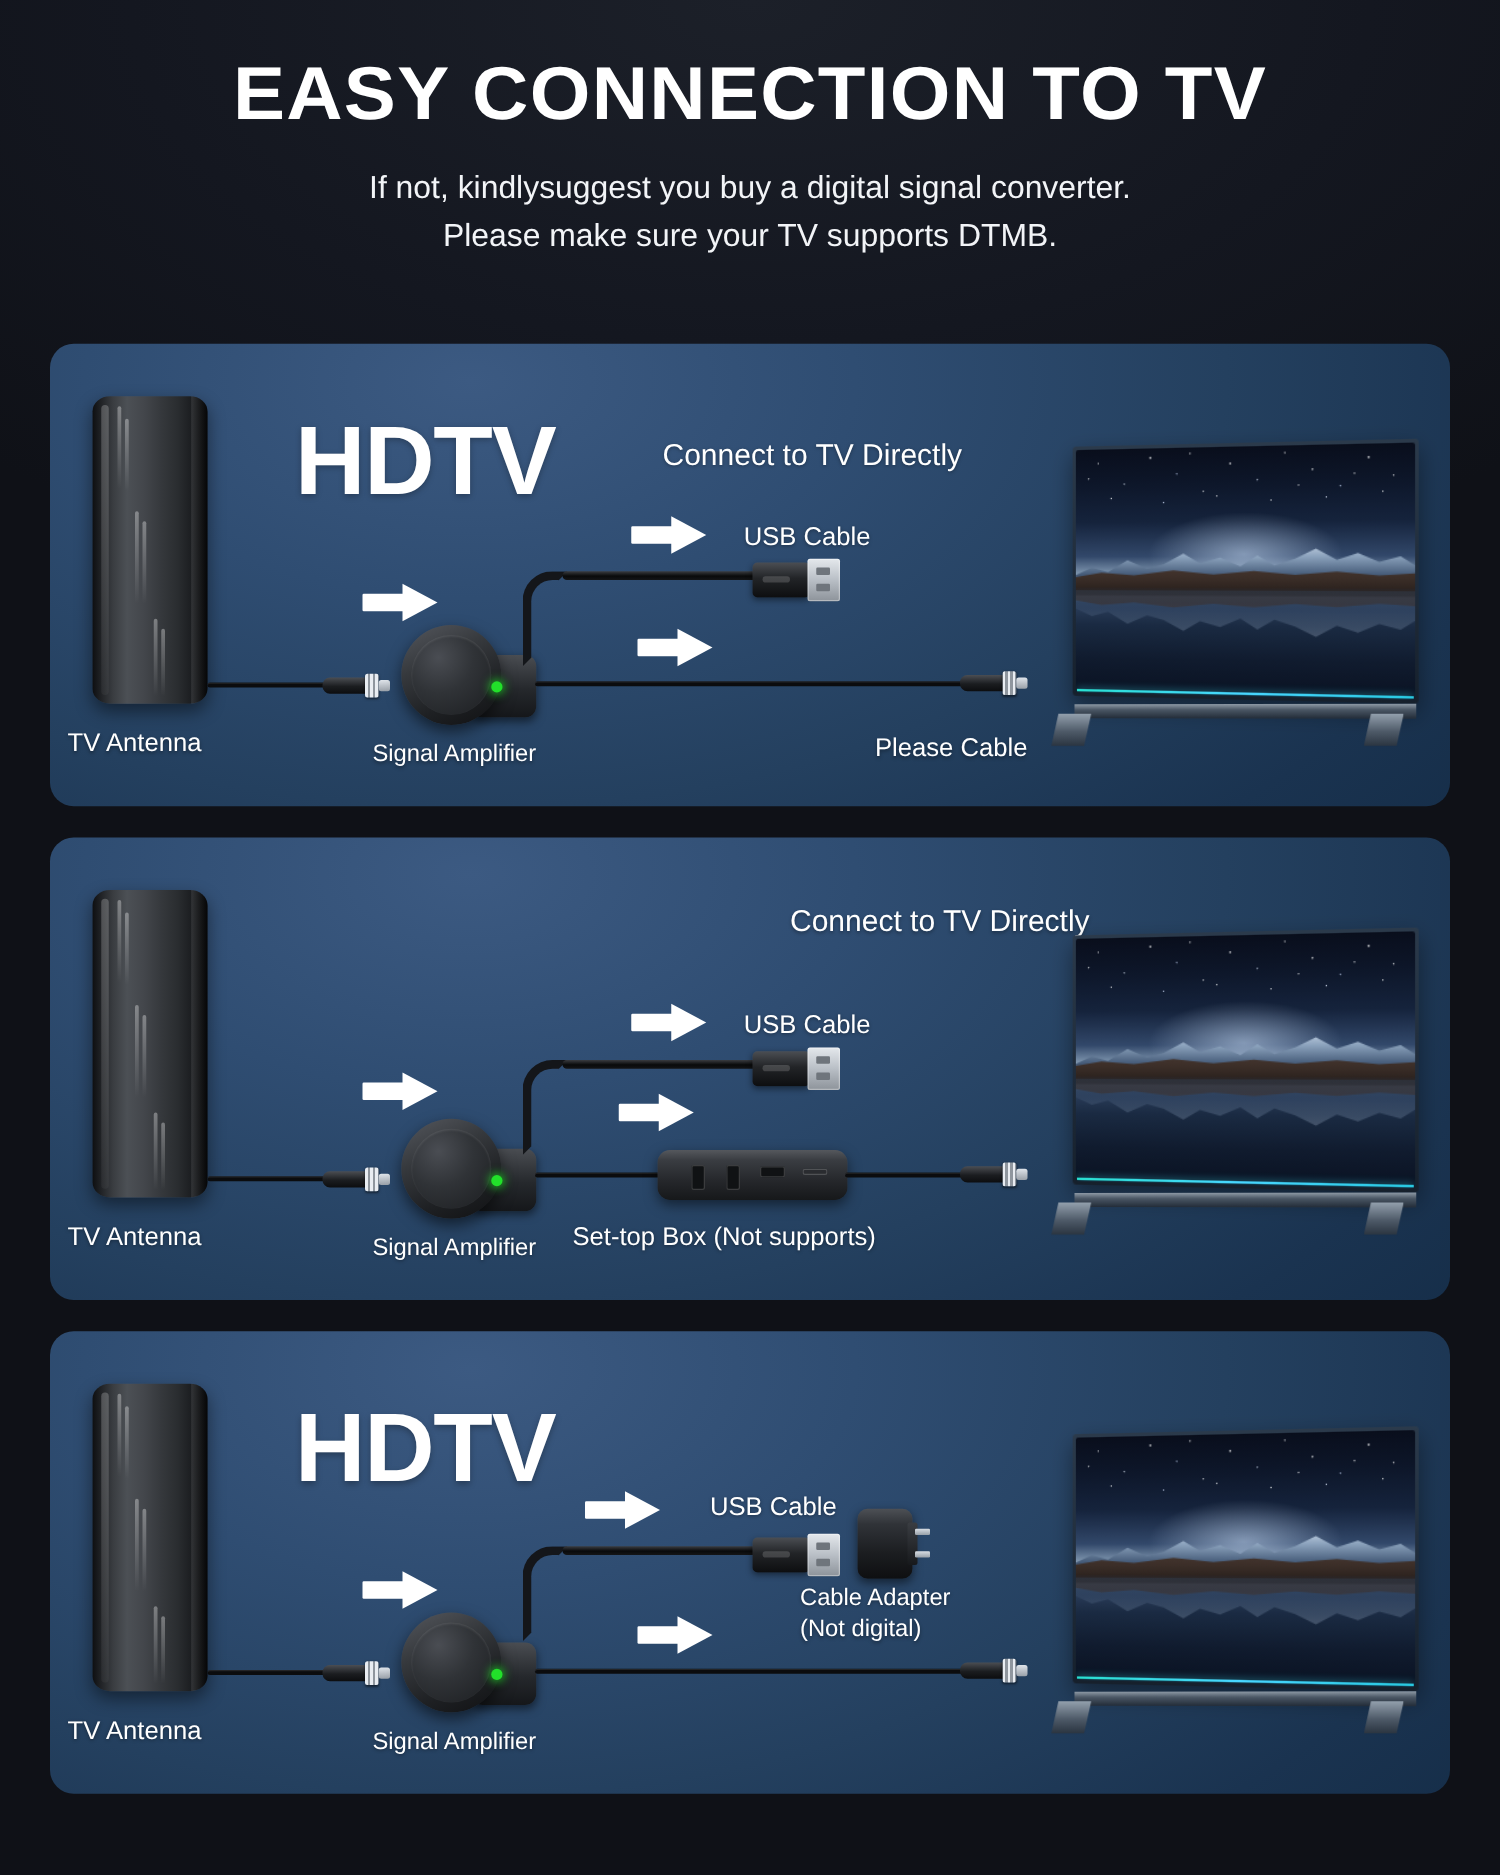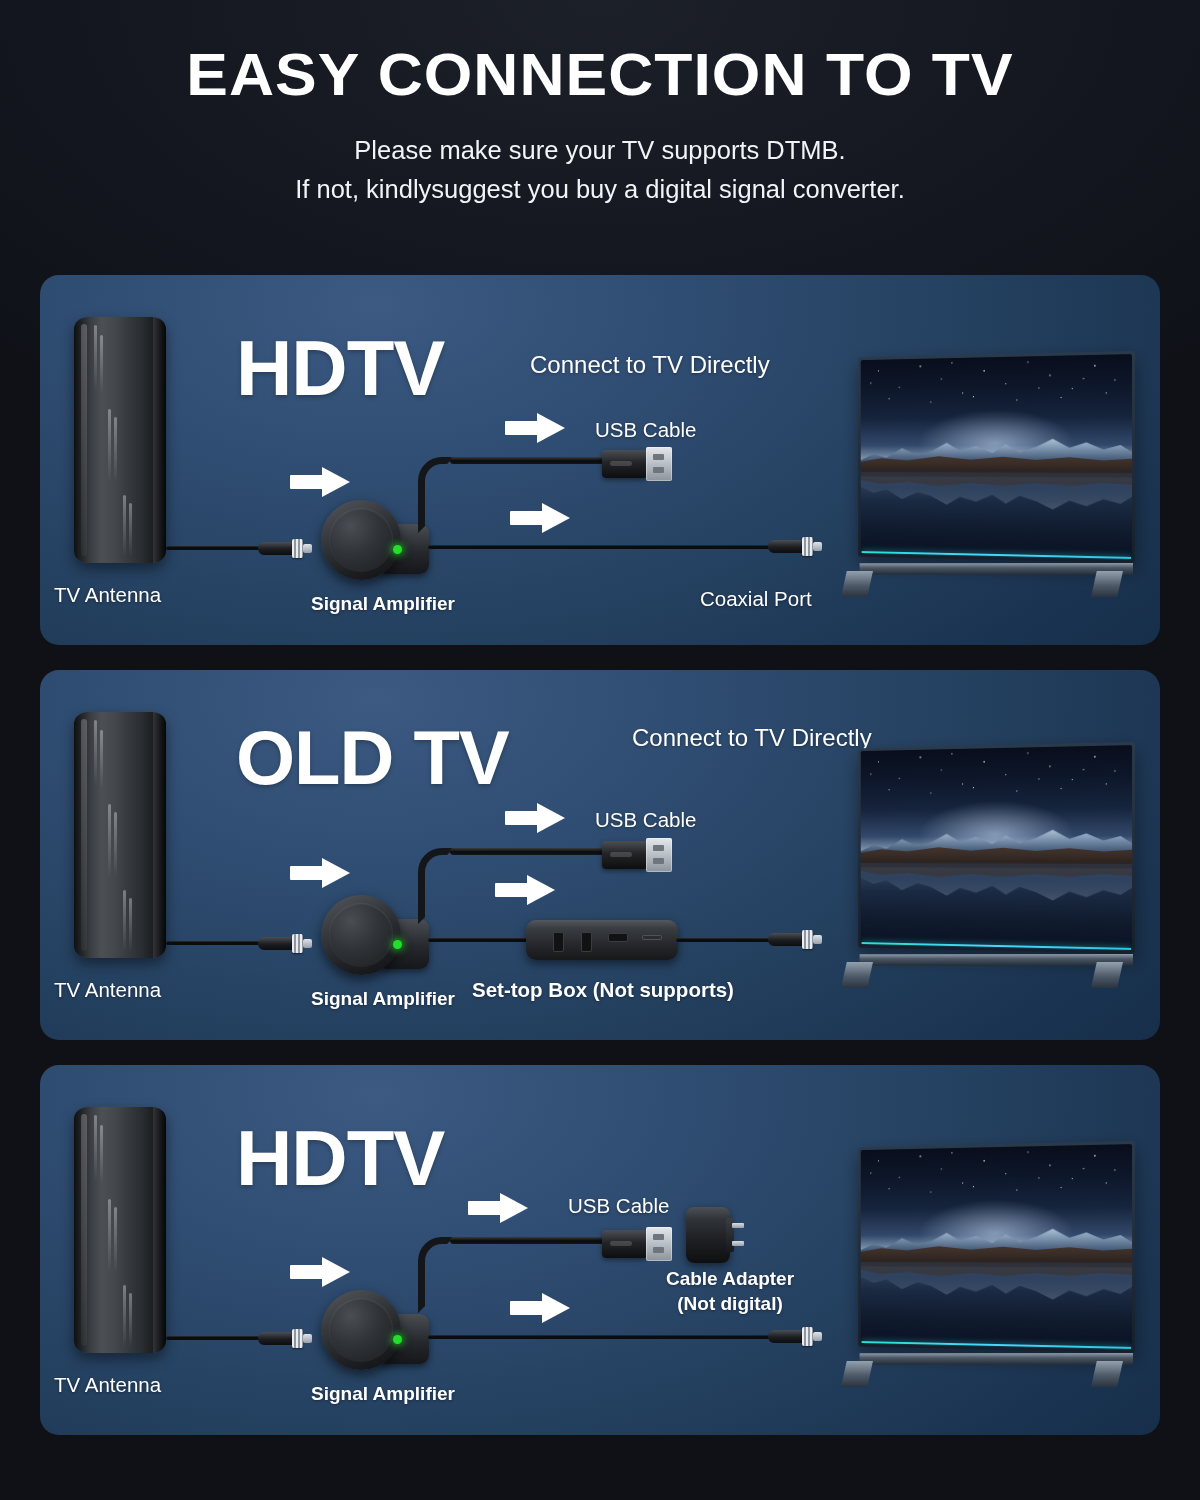--- a/index.html
+++ b/index.html
@@ -51,21 +51,21 @@
   }
   .p1 .mode { left:490px; top:76px; }
   .p2 .mode { left:592px; top:54px; }
   .p3 .mode { left:492px; top:48px; }
 
   .cap {
     position:absolute; font-size:20.5px; color:#fff; white-space:nowrap;
     text-shadow:0 1px 3px rgba(0,0,0,.4);
   }
   .cap.sm { font-size:19px; }
-  .cap.ctr { text-align:center;font-weight:bold; }
+  .cap.ctr { text-align:left; }
 
   
   .antenna {
     position:absolute; left:34px; top:42px; width:92px; height:246px;
     border-radius:14px/12px;
     background:
       linear-gradient(90deg,
         #0e0f11 0%, #1d1f22 6%, #3a3d41 18%, #4c5055 30%,
         #43464b 45%, #35383c 60%, #2a2d30 74%, #191b1e 88%, #0c0d0f 100%);
     box-shadow:0 6px 14px rgba(0,0,0,.45);
@@ -316,22 +316,22 @@
   }
   .adapter .prong.p1 { top:16px; }
   .adapter .prong.p2 { top:34px; }
 </style>
 </head>
 <body>
 
 <div class="header">
   <div class="title">EASY CONNECTION TO TV</div>
   <div class="subtitle">
+    <div>If not, kindlysuggest you buy a digital signal converter.</div>
     <div>Please make sure your TV supports DTMB.</div>
-    <div>If not, kindlysuggest you buy a digital signal converter.</div>
   </div>
 </div>
 
 <div class="panels">
 
   <div class="panel p1">
 
     <div class="antenna">
       <span class="streak s1"></span>
         <span class="streak s2"></span>
@@ -377,21 +377,21 @@
     <div class="wire h" style="left:388px; top:270px; width:368px;"></div>
     <div class="coax-plug" style="left:728px; top:262px;">
       <span class="body"></span>
         <span class="ring"></span>
         <span class="tip"></span>
     </div>
     <div class="arrow" style="left:470px; top:228px;">
       <span class="shaft"></span>
         <span class="head"></span>
     </div>
-    <div class="cap" style="left:660px; top:312px;">Coaxial Port</div>
+    <div class="cap" style="left:660px; top:312px;">Please Cable</div>
 
     <div class="arrow" style="left:250px; top:192px;">
       <span class="shaft"></span>
         <span class="head"></span>
     </div>
 
     <div class="tv" style="left:795px; top:76px; width:300px;">
       <div class="bezel">
         <div class="screen">
           <span class="stars"></span>
@@ -415,21 +415,20 @@
     <div class="antenna">
       <span class="streak s1"></span>
         <span class="streak s2"></span>
       <span class="streak s3"></span>
         <span class="streak s4"></span>
       <span class="streak s5"></span>
         <span class="streak s6"></span>
     </div>
     <div class="cap" style="left:14px; top:308px;">TV Antenna</div>
 
-    <div class="model">OLD TV</div>
     <div class="mode">Connect to TV Directly</div>
 
     <div class="wire h" style="left:126px; top:271px; width:116px;"></div>
     <div class="coax-plug" style="left:218px; top:264px;">
       <span class="body"></span>
         <span class="ring"></span>
         <span class="tip"></span>
     </div>
 
     <div class="amp" style="left:281px; top:225px;">

